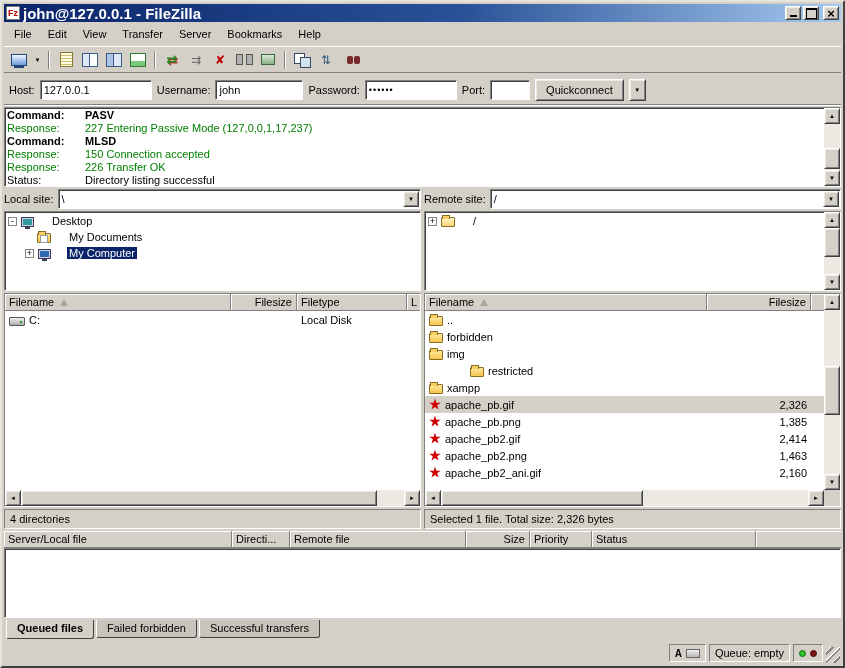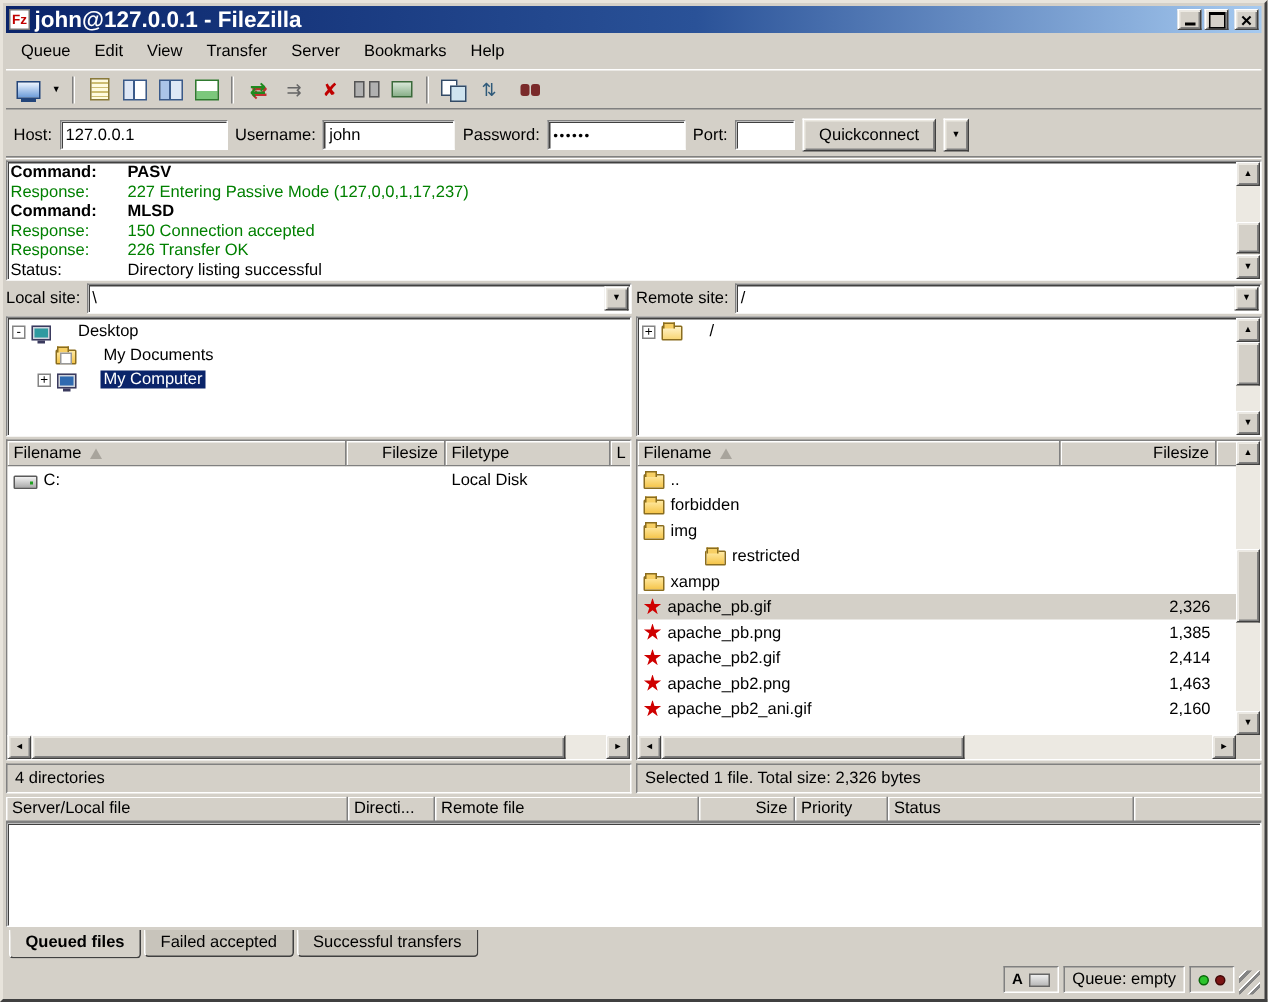--- a/index.html
+++ b/index.html
@@ -197,21 +197,21 @@
     <span class="app-icon">Fz</span>
     <span class="title-text">john@127.0.0.1 - FileZilla</span>
     <span class="win-btns">
       <span class="wb raised wb-min"></span>
       <span class="wb raised wb-max"></span>
       <span class="wb raised wb-close"></span>
     </span>
   </div>
 
   <div class="menubar">
-      <span class="menu-item">Queue</span>
+      <span class="menu-item">File</span>
       <span class="menu-item">Edit</span>
       <span class="menu-item">View</span>
       <span class="menu-item">Transfer</span>
       <span class="menu-item">Server</span>
       <span class="menu-item">Bookmarks</span>
       <span class="menu-item">Help</span>
     </div>
 
   <div class="toolbar">
       <span class="tbicon i-site-manager"></span>
@@ -539,21 +539,21 @@
         <div class="col-h" style="width: 164px;">
           <span>Status</span>
         </div>
         <div class="col-h fill"></div>
       </div>
     <div class="queue-body sunken-deep"></div>
   </div>
 
   <div class="tabbar">
       <span class="tab active">Queued files</span>
-      <span class="tab">Failed accepted</span>
+      <span class="tab">Failed forbidden</span>
       <span class="tab">Successful transfers</span>
     </div>
 
   <div class="statusbar">
     <div class="sb-cell sunken-thin">
       <span class="ind-a">A</span>
       <span class="ind-pad"></span>
     </div>
     <div class="sb-cell sunken-thin">
       <span>Queue: empty</span>

